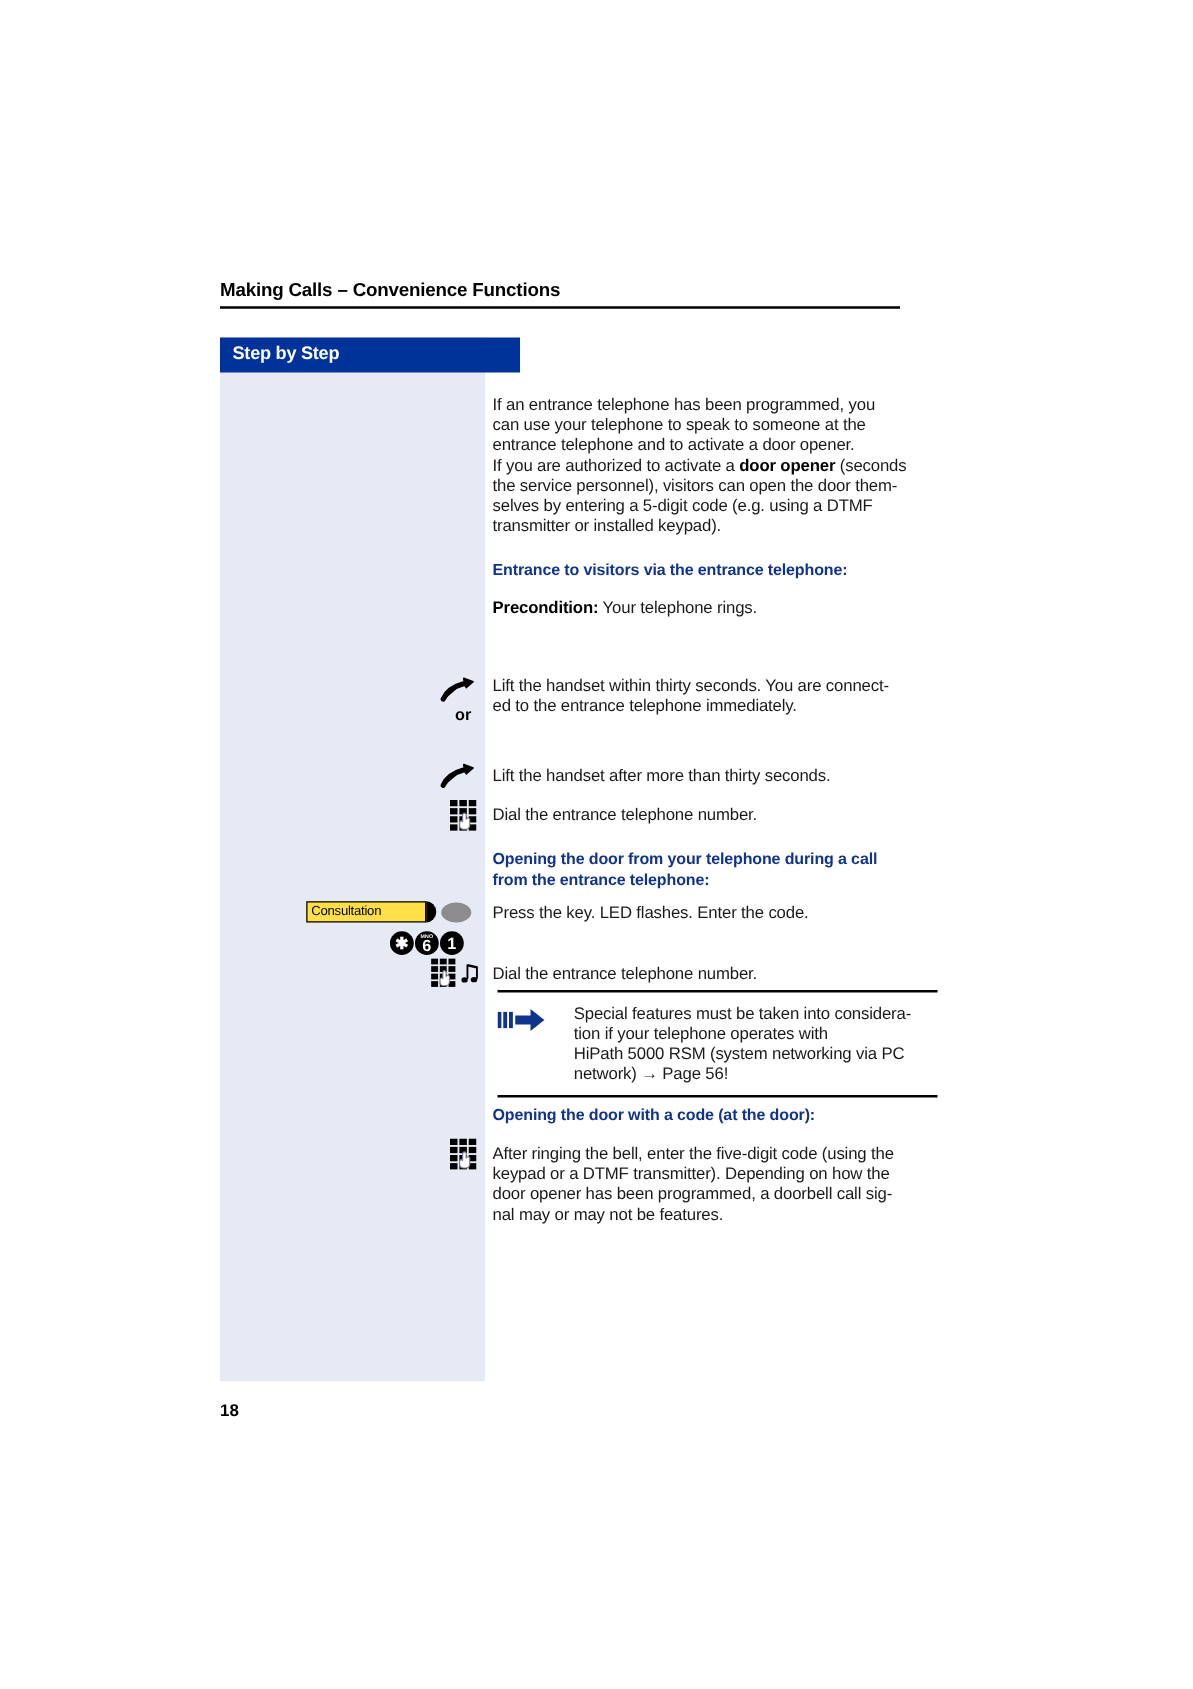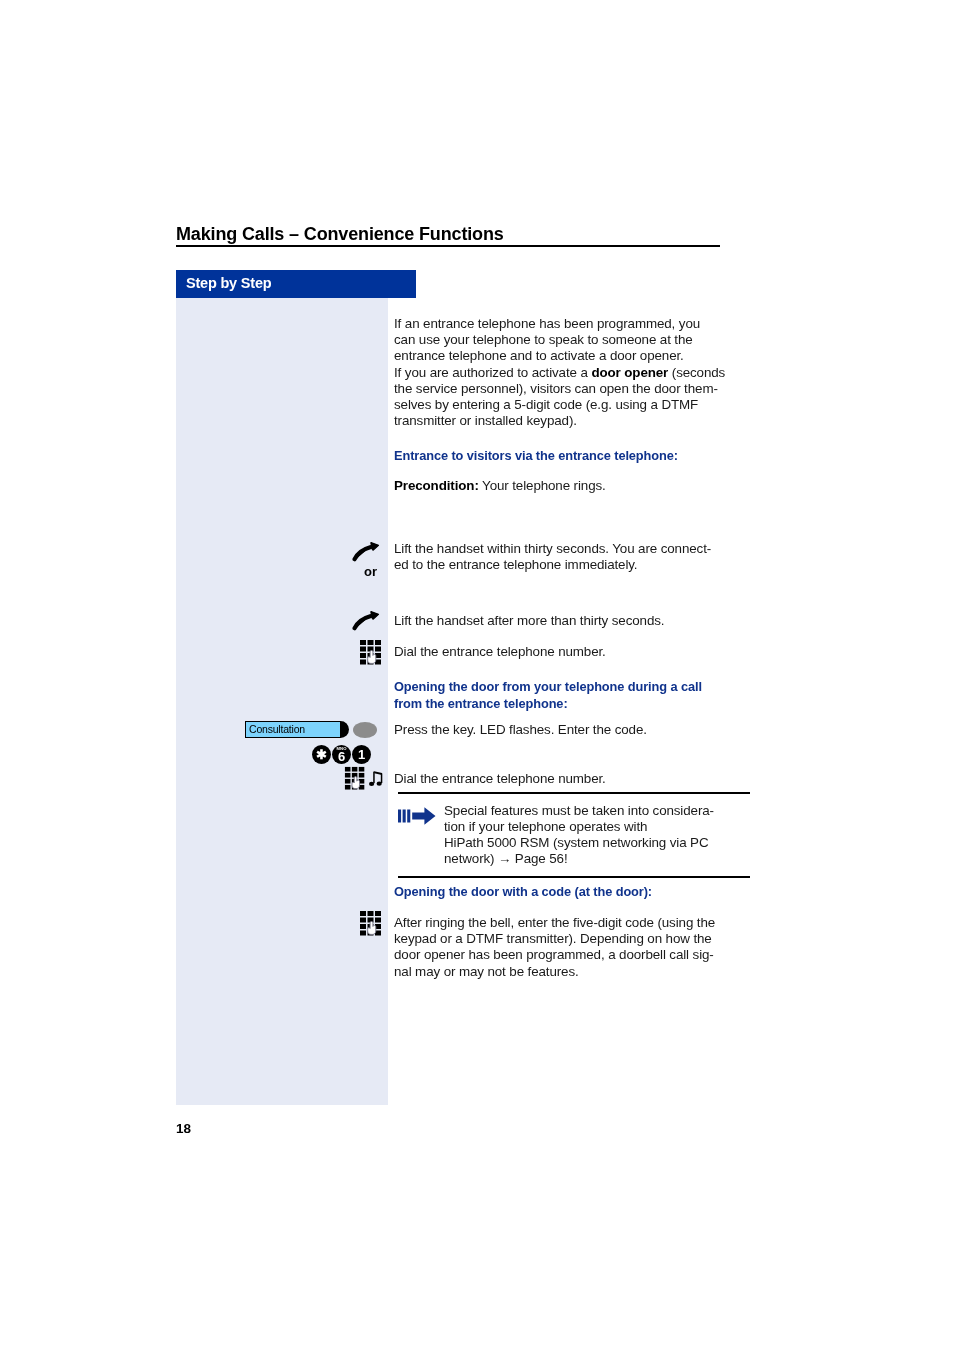--- a/index.html
+++ b/index.html
@@ -15,21 +15,21 @@
     color: #000000;
     overflow: hidden;
   }
 
   
   .running-head {
     position: absolute;
     left: 176px;
     top: 224px;
     width: 544px;
-    font-size: 18px;
+    font-size: 15px;
     font-weight: bold;
     letter-spacing: -0.15px;
     color: #000;
   }
   .head-rule {
     position: absolute;
     left: 176px;
     top: 245px;
     width: 544px;
     height: 2px;
@@ -132,21 +132,21 @@
   
   .fkey {
     position: absolute;
     display: flex;
     align-items: center;
   }
   .fkey-box {
     width: 96px;
     height: 17px;
     border: 1.4px solid #000;
-    background: #7dd3fc;
+    background: #fde047;
     position: relative;
     box-sizing: border-box;
   }
   .fkey-box span {
     position: absolute;
     left: 3px;
     top: 1px;
     font-size: 10.5px;
     line-height: 13px;
     color: #000;
@@ -204,20 +204,21 @@
     width: 352px;
   }
   .note-rule {
     width: 100%;
     height: 1.6px;
     background: #000;
   }
   .note-inner {
     display: flex;
     padding: 9px 0 9px 0;
+    gap: 15px;
   }
   .note-icon {
     width: 46px;
     flex: 0 0 46px;
     padding-top: 3px;
   }
   .note-text {
     font-size: 13.4px;
     line-height: 16.2px;
     color: #1a1a1a;

